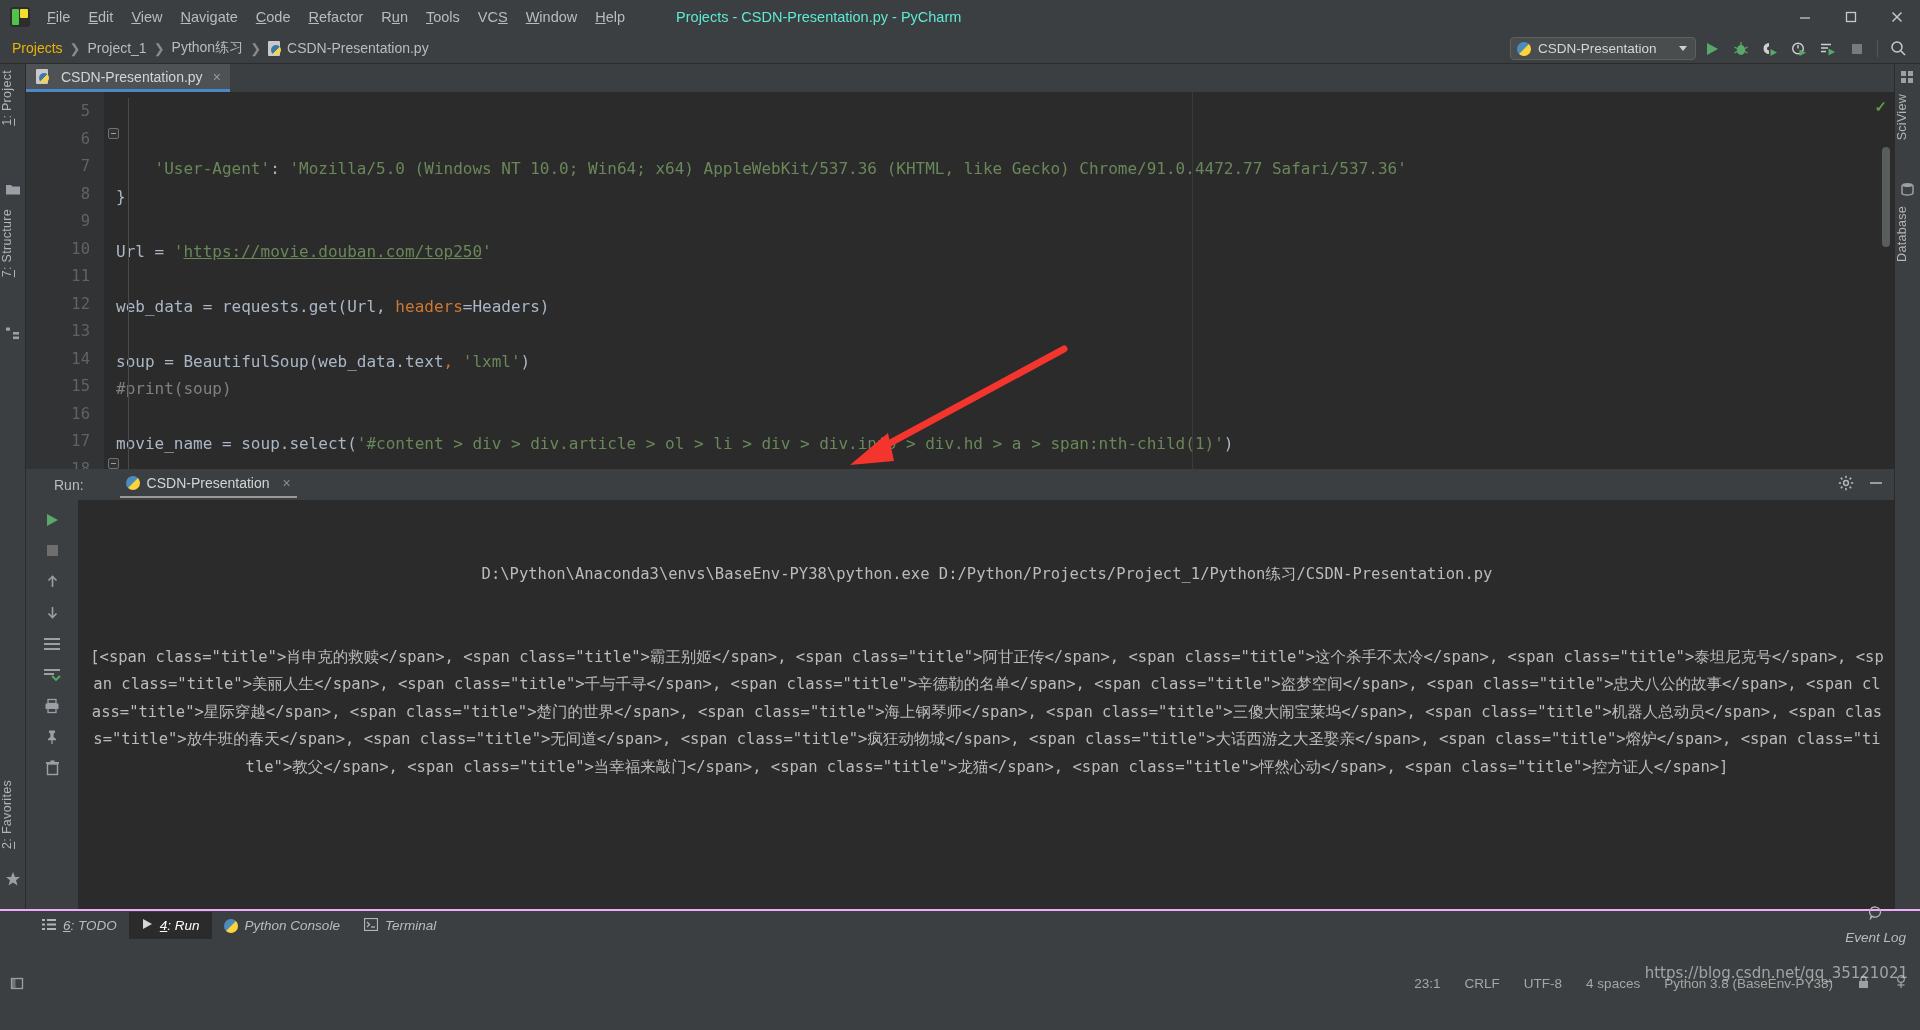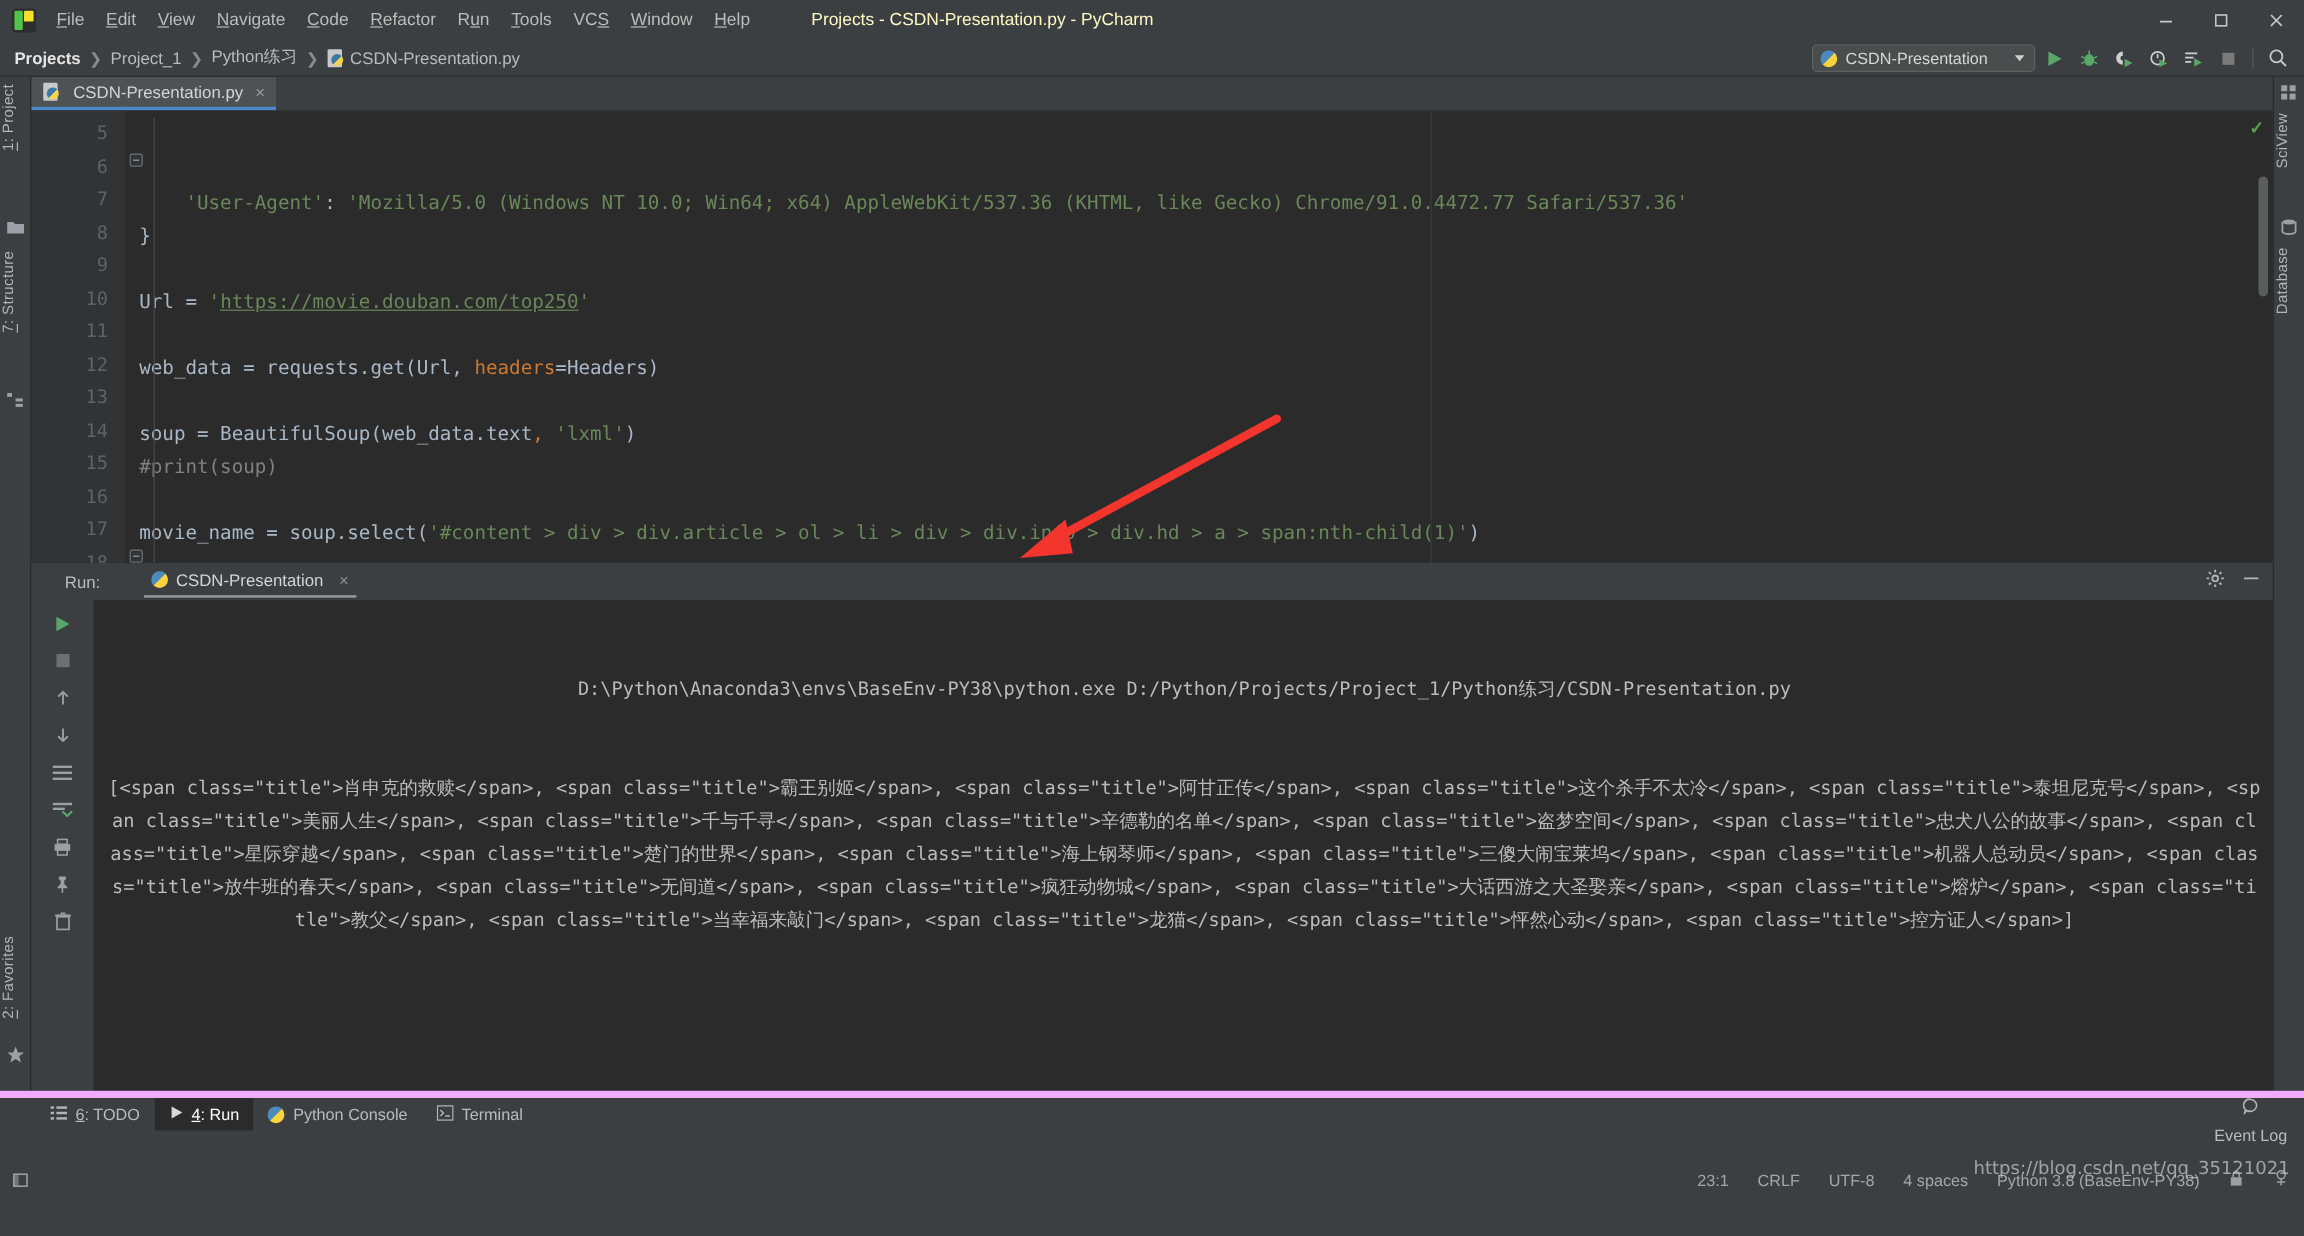--- a/index.html
+++ b/index.html
@@ -29,36 +29,36 @@
   .logo::after {
     content:""; position:absolute; left:10px; top:2px; width:8px; height:9px;
     background:#f4e02a; border-radius:1px;
   }
   .menu-item {
     color: #bbbbbb; font-size: 14.5px; padding: 3px 9px; white-space: nowrap;
     cursor: default;
   }
   .menu-item u { text-decoration: underline; }
   .win-title {
-    color: #fef9c3; font-size: 14.5px; margin-left: 42px; white-space: nowrap;
+    color: #5eead4; font-size: 14.5px; margin-left: 42px; white-space: nowrap;
   }
   .win-controls {
     position: absolute; right: 0; top: 0; height: 33px; display: flex; align-items: center;
   }
   .wc { width: 46px; height: 33px; display: flex; align-items: center; justify-content: center;
         color: #c8c8c8; font-size: 15px; }
   .wc svg { display: block; }
 
   
   .navbar {
     height: 31px; background: #3c3f41; display: flex; align-items: center;
     padding-left: 12px; flex: none; position: relative; border-bottom: 1px solid #2b2b2b;
   }
   .crumb { color: #bbbbbb; font-size: 14px; display: flex; align-items: center; }
-  .crumb.bold { color: #e5e5e5; font-weight: bold; }
+  .crumb.bold { color: #eab308; font-weight: normal; }
   .crumb-sep { color: #8a8a8a; margin: 0 7px; font-size: 13px; }
   .pyfile-ico {
     width: 14px; height: 15px; margin-right: 5px; position: relative; display:inline-block; flex:none;
   }
   .pyfile-ico::before {
     content:""; position:absolute; left:0; top:0; width:12px; height:15px;
     background:#c9c9c9; border-radius:1px;
   }
   .pyfile-ico::after {
     content:""; position:absolute; left:3px; top:4px; width:10px; height:10px;
@@ -165,22 +165,22 @@
   .console {
     flex: 1; background: #2b2b2b; color: #bbbbbb; font-family: "DejaVu Sans Mono", monospace;
     font-size: 15.5px; line-height: 27.5px; padding: 6px 10px 0 12px; overflow: hidden;
     white-space: pre-wrap; word-break: break-all; min-width: 0;
   }
   .console .cmdline { color: #bbbbbb; }
   .console .blank { display:block; height: 27.5px; }
 
   
   .toolbtns {
-    height: 31px; background: #3c3f41; display: flex; 
-    padding-left: 30px; flex: none; position: relative; border-top: 6px solid #f0abfc;
+    height: 31px; background: #3c3f41; display: flex; align-items: center;
+    padding-left: 30px; flex: none; position: relative; border-top: 2px solid #f0abfc; font-style: italic;
   }
   .tbtn {
     display: flex; align-items: center; gap: 7px; color: #bbbbbb; font-size: 13.5px;
     padding: 4px 12px; height: 27px;
   }
   .tbtn.active { background: #2b2b2b; color: #ffffff; }
   .tbtn u { text-decoration: underline; }
   .toolbtns-right { position: absolute; right: 14px; display:flex; align-items:center; gap:7px;
                     color:#bbbbbb; font-size:13.5px;flex-direction:column; }
   .statusbar {

